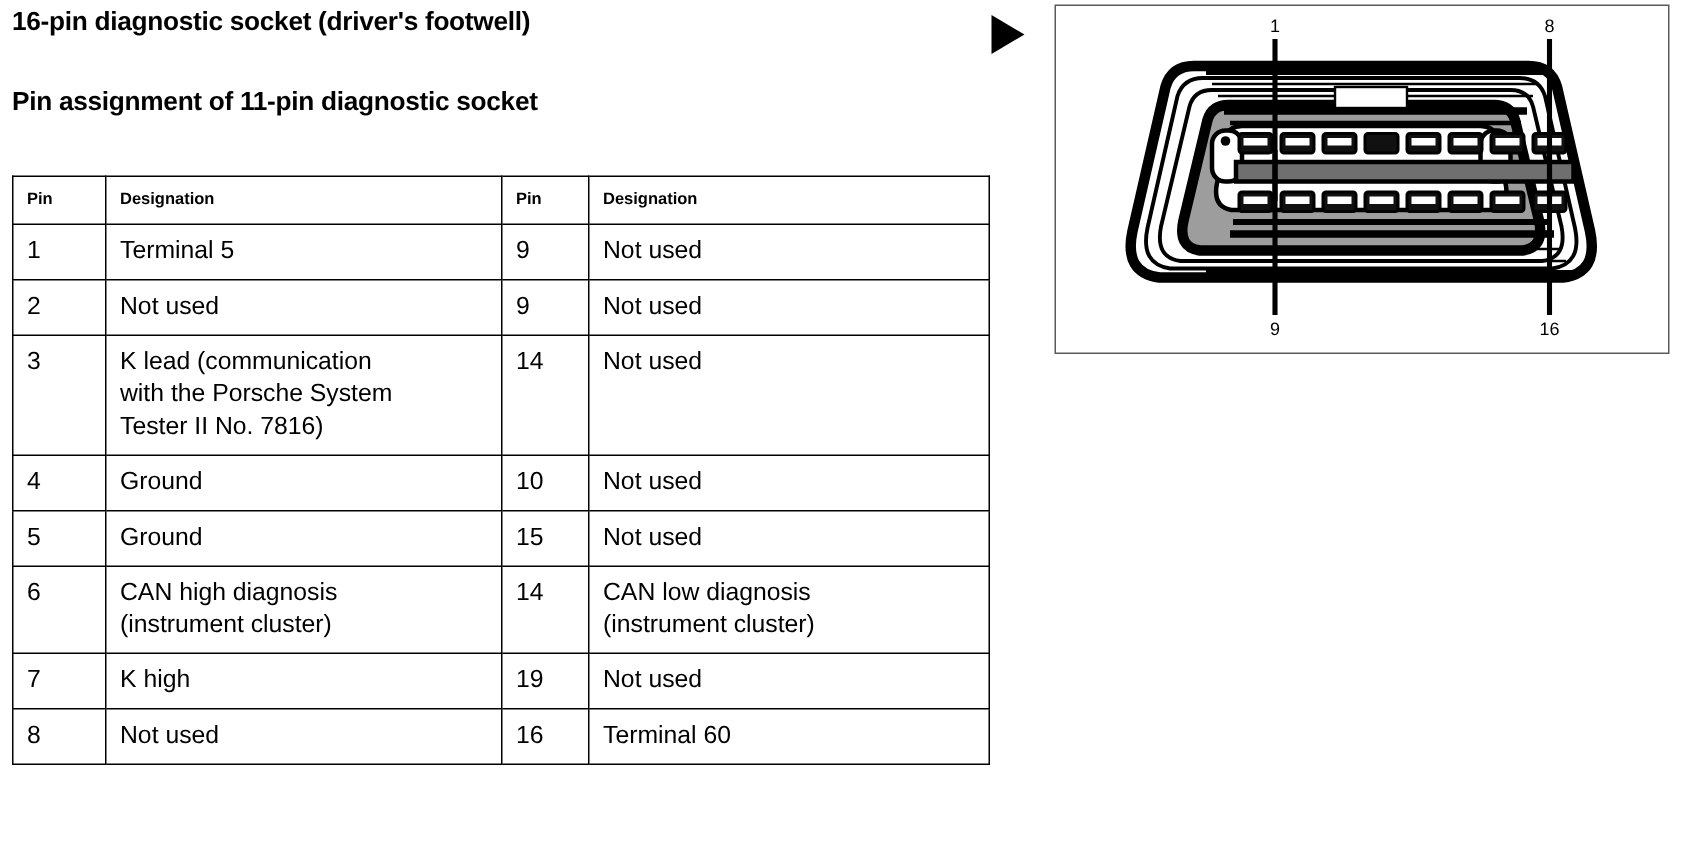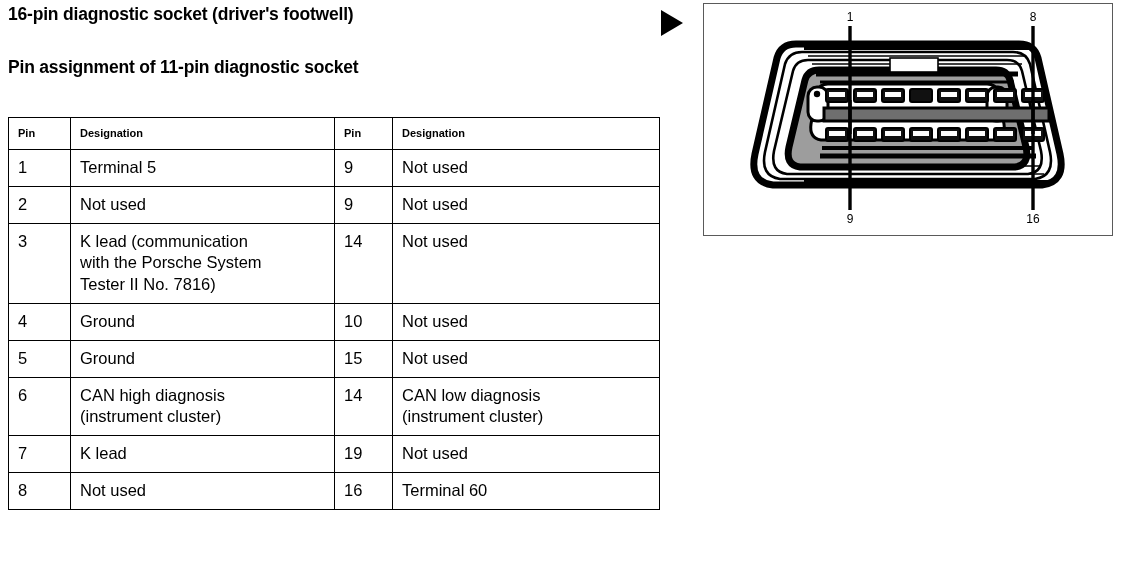--- a/index.html
+++ b/index.html
@@ -202,21 +202,21 @@
         <td>
             <span class="cell-text">CAN low diagnosis
 (instrument cluster)</span>
           </td>
       </tr>
       <tr>
         <td>
             <span class="cell-text">7</span>
           </td>
         <td>
-            <span class="cell-text">K lead</span>
+            <span class="cell-text">K high</span>
           </td>
         <td>
             <span class="cell-text">19</span>
           </td>
         <td>
             <span class="cell-text">Not used</span>
           </td>
       </tr>
       <tr>
         <td>

